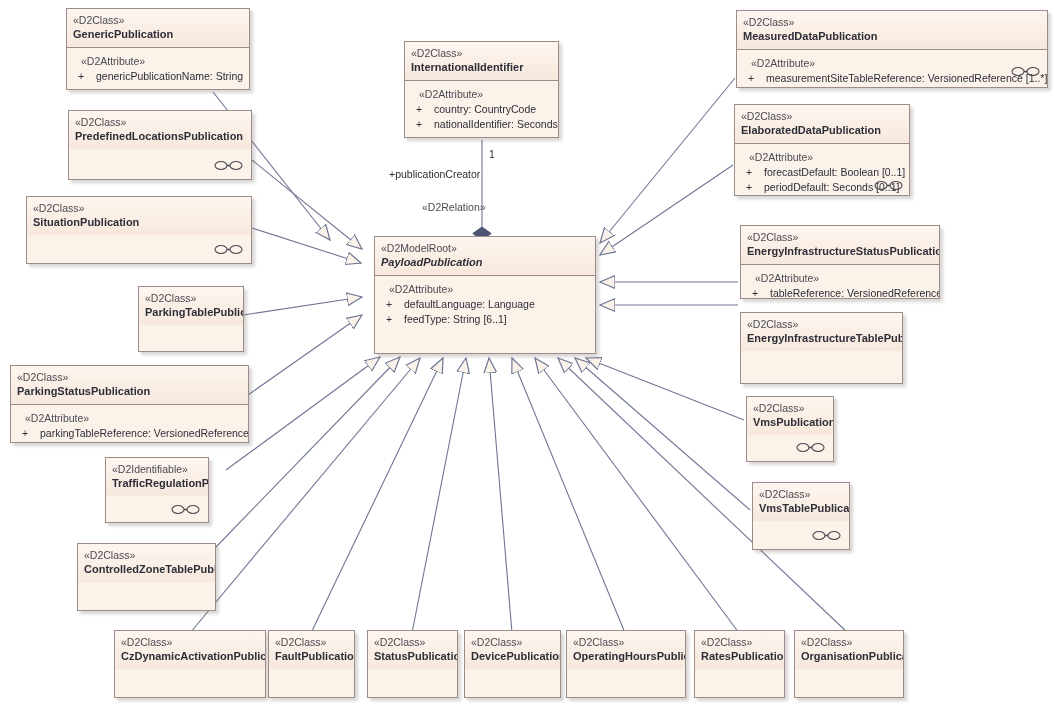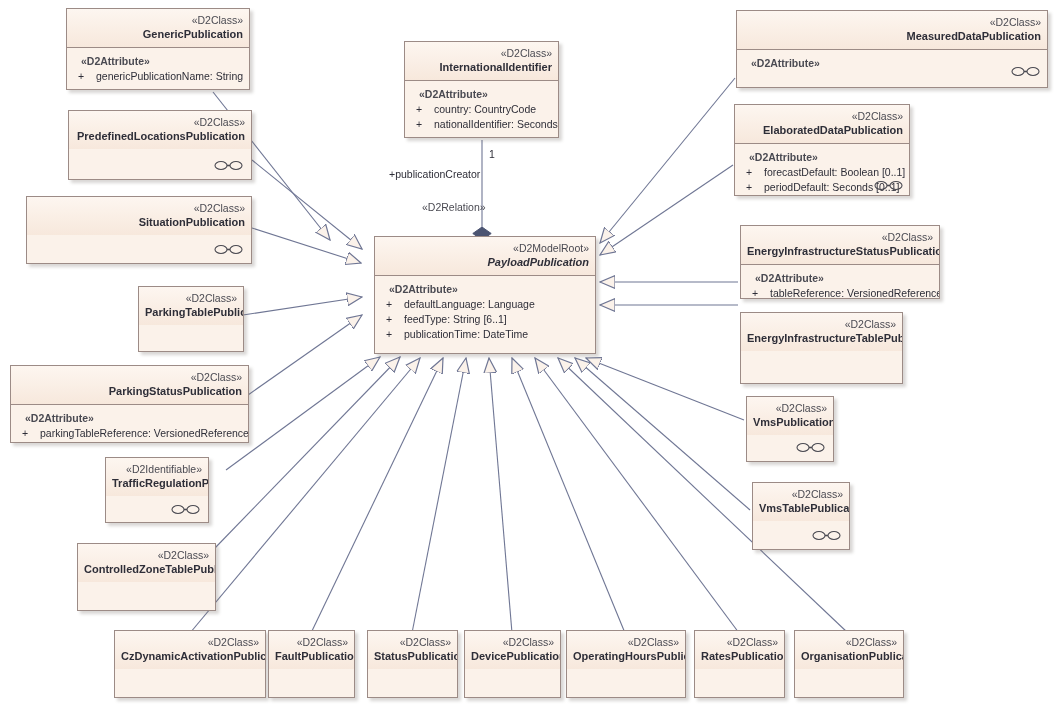--- a/index.html
+++ b/index.html
@@ -30,21 +30,21 @@
     position: absolute;
     box-sizing: border-box;
     background: #fbf2ea;
     border: 1px solid #9c8b86;
     box-shadow: 3px 3px 3px rgba(120,110,105,0.28);
     overflow: hidden;
   }
   .node-head {
     box-sizing: border-box;
     padding: 5px 6px 6px 6px;
-    text-align: right;
+    text-align: left;
     background: linear-gradient(180deg, #fdf6f0 0%, #f7e8dc 100%);
   }
   .node.has-body > .node-head {
     border-bottom: 1px solid #9c8b86;
   }
   .stereotype {
     font-size: 10.5px;
     color: #4a4a52;
     line-height: 13px;
     white-space: nowrap;
@@ -64,21 +64,20 @@
     box-sizing: border-box;
     padding: 6px 6px 6px 8px;
     background: #fbf2ea;
   }
   .attr-stereo {
     font-size: 10.5px;
     color: #4a4a52;
     line-height: 15px;
     padding-left: 6px;
     white-space: nowrap;
-    font-weight: bold;
   }
   .attr-row {
     font-size: 10.5px;
     color: #2e2e38;
     line-height: 15px;
     white-space: nowrap;
   }
   .attr-vis {
     display: inline-block;
     width: 18px;
@@ -168,20 +167,21 @@
     </div>
   </div>
 
   <div class="node has-body" style="left:736px; top:10px; width:312px; height:78px;">
     <div class="node-head">
       <div class="stereotype">«D2Class»</div>
       <div class="cname">MeasuredDataPublication</div>
     </div>
     <div class="node-body" style="height:38px;">
       <div class="attr-stereo">«D2Attribute»</div>
+      <div class="attr-row"><span class="attr-vis">+</span><span>measurementSiteTableReference: VersionedReference [1..*]</span></div>
       <svg class="chain" style="right:6px; bottom:11px;" viewBox="0 0 30 11">
         <ellipse cx="7" cy="5.5" rx="6" ry="4" fill="none" stroke="#4a4a52" stroke-width="1.1"></ellipse>
         <ellipse cx="22" cy="5.5" rx="6" ry="4" fill="none" stroke="#4a4a52" stroke-width="1.1"></ellipse>
         <line x1="13" y1="5.5" x2="16" y2="5.5" stroke="#4a4a52" stroke-width="1.6"></line>
       </svg>
     </div>
   </div>
 
   <div class="node has-body" style="left:734px; top:104px; width:176px; height:92px;">
     <div class="node-head">
@@ -355,17 +355,16 @@
 
   <div class="node has-body" style="left:374px; top:236px; width:222px; height:118px;">
     <div class="node-head">
       <div class="stereotype">«D2ModelRoot»</div>
       <div class="cname italic">PayloadPublication</div>
     </div>
     <div class="node-body" style="height:77px;">
       <div class="attr-stereo">«D2Attribute»</div>
       <div class="attr-row"><span class="attr-vis">+</span><span>defaultLanguage: Language</span></div>
       <div class="attr-row"><span class="attr-vis">+</span><span>feedType: String [6..1]</span></div>
-      <div class="attr-row"><span class="attr-vis">+</span><span>publicationTime: DateTime</span></div>
     </div>
   </div>
 
 </div>
 
 </body></html>

